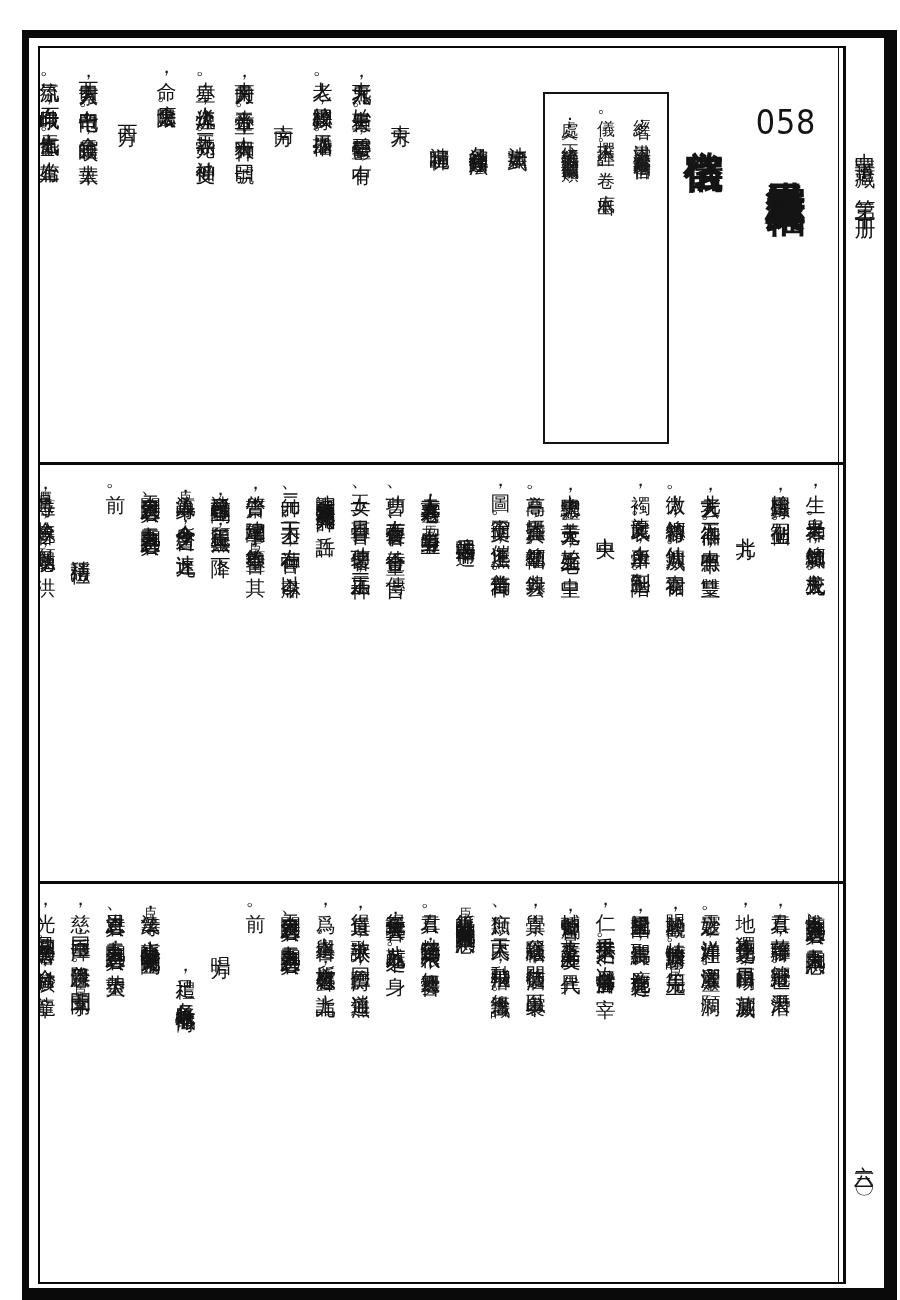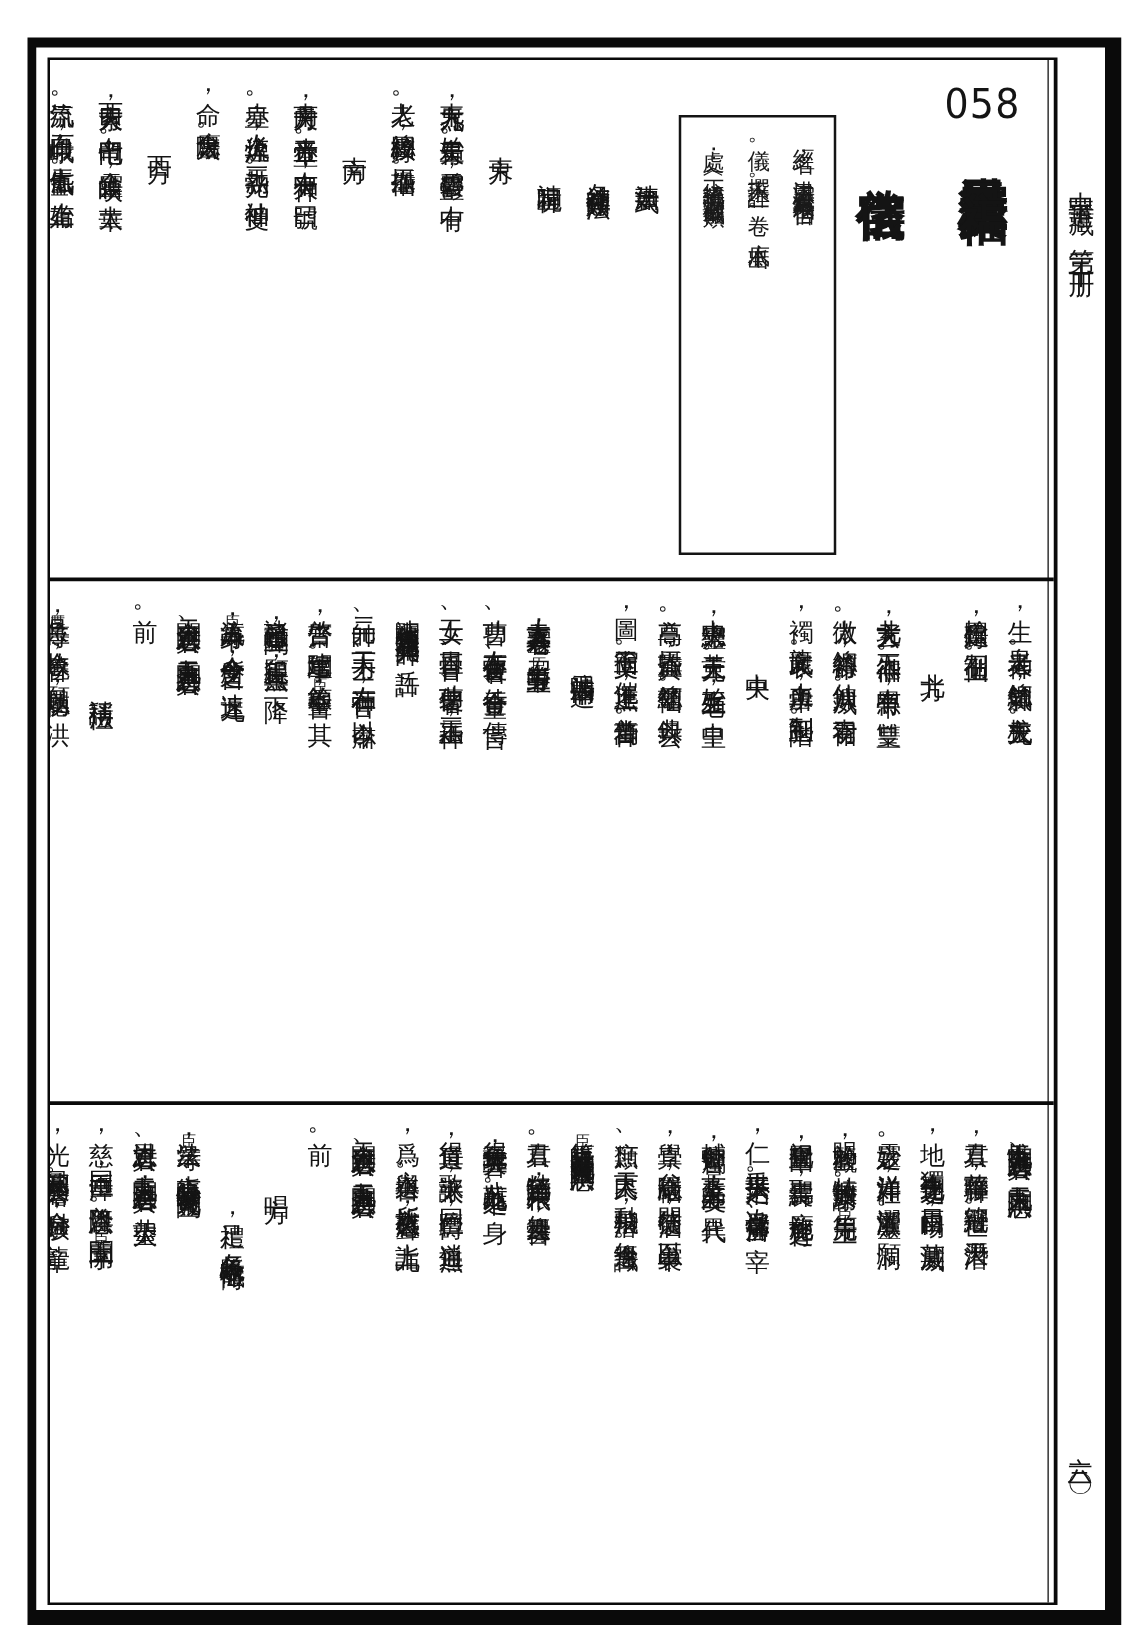--- a/index.html
+++ b/index.html
@@ -22,21 +22,21 @@
   .sec2{height:419px;padding:14px 10px 6px 10px;border-top:3px solid #0a0a0a;}
   .sec3{height:398px;padding:14px 10px 6px 10px;border-top:3px solid #0a0a0a;}
 
   .vcol{writing-mode:vertical-rl;text-orientation:mixed;white-space:nowrap;flex:none;}
   .body-col{font-size:20px;letter-spacing:1.5px;line-height:35px;}
   .sec1 .body-col{line-height:39px;}
   .sm{font-size:12px;letter-spacing:0;}
 
   
   .title-cell{display:flex;flex-direction:row-reverse;padding-right:14px;flex:none;}
-  .title-colA{display:flex;flex-direction:column;align-items:center;}
+  .title-colA{display:flex;flex-direction:column;align-items:center;margin-top:40px;}
   .serial{font-family:"DejaVu Sans","Liberation Sans",sans-serif;font-size:33px;
        letter-spacing:1px;line-height:1;margin-bottom:10px;transform:scaleX(.92);}
   .title-main{font-size:40px;font-weight:bold;letter-spacing:2px;line-height:46px;}
   .title-sub{font-size:40px;font-weight:bold;letter-spacing:2px;line-height:46px;
        margin-top:52px;margin-right:26px;}
 
   
   .colophon{box-sizing:border-box;border:2px solid #141414;height:352px;
        margin:26px 12px 0 6px;padding:12px 7px 6px 7px;
        display:flex;flex-direction:row-reverse;flex:none;}

